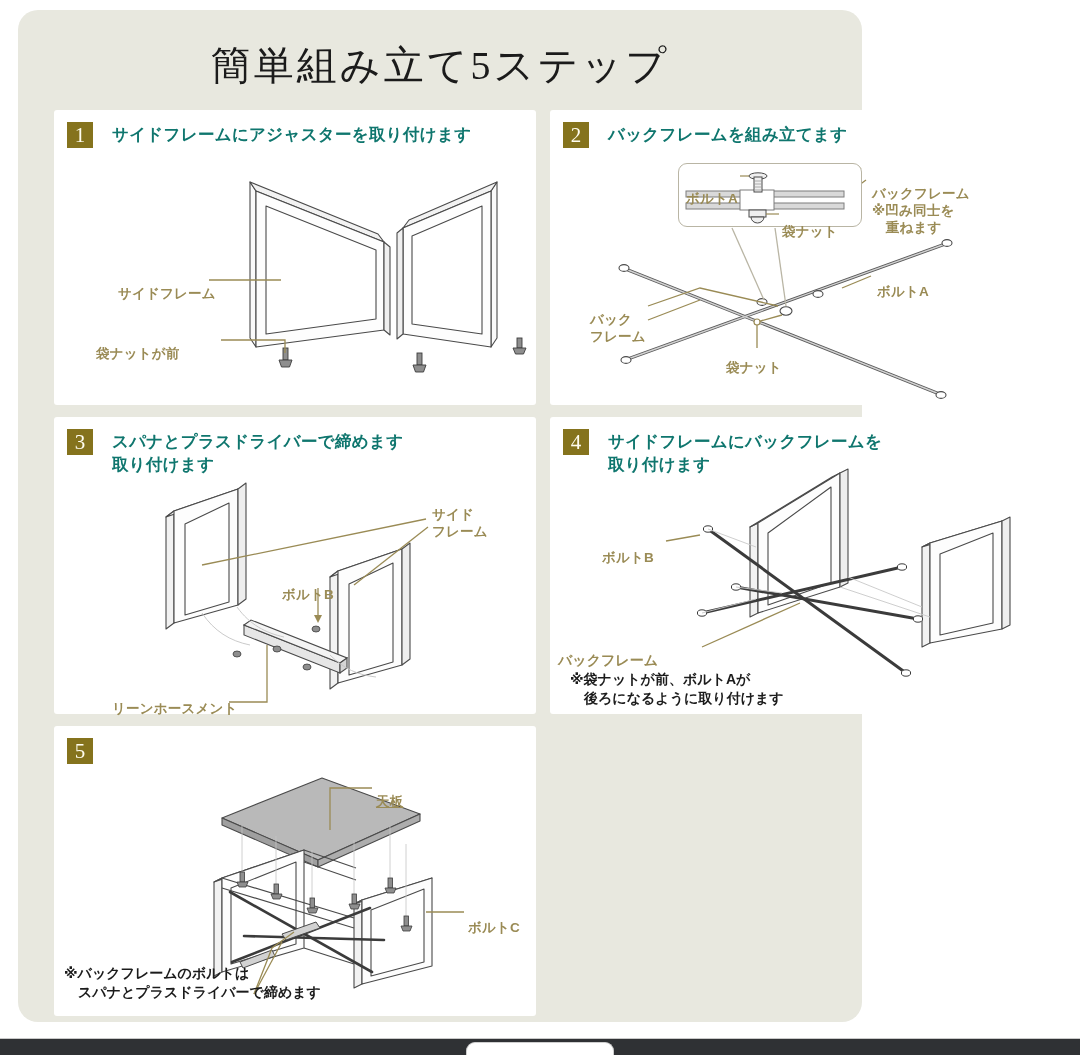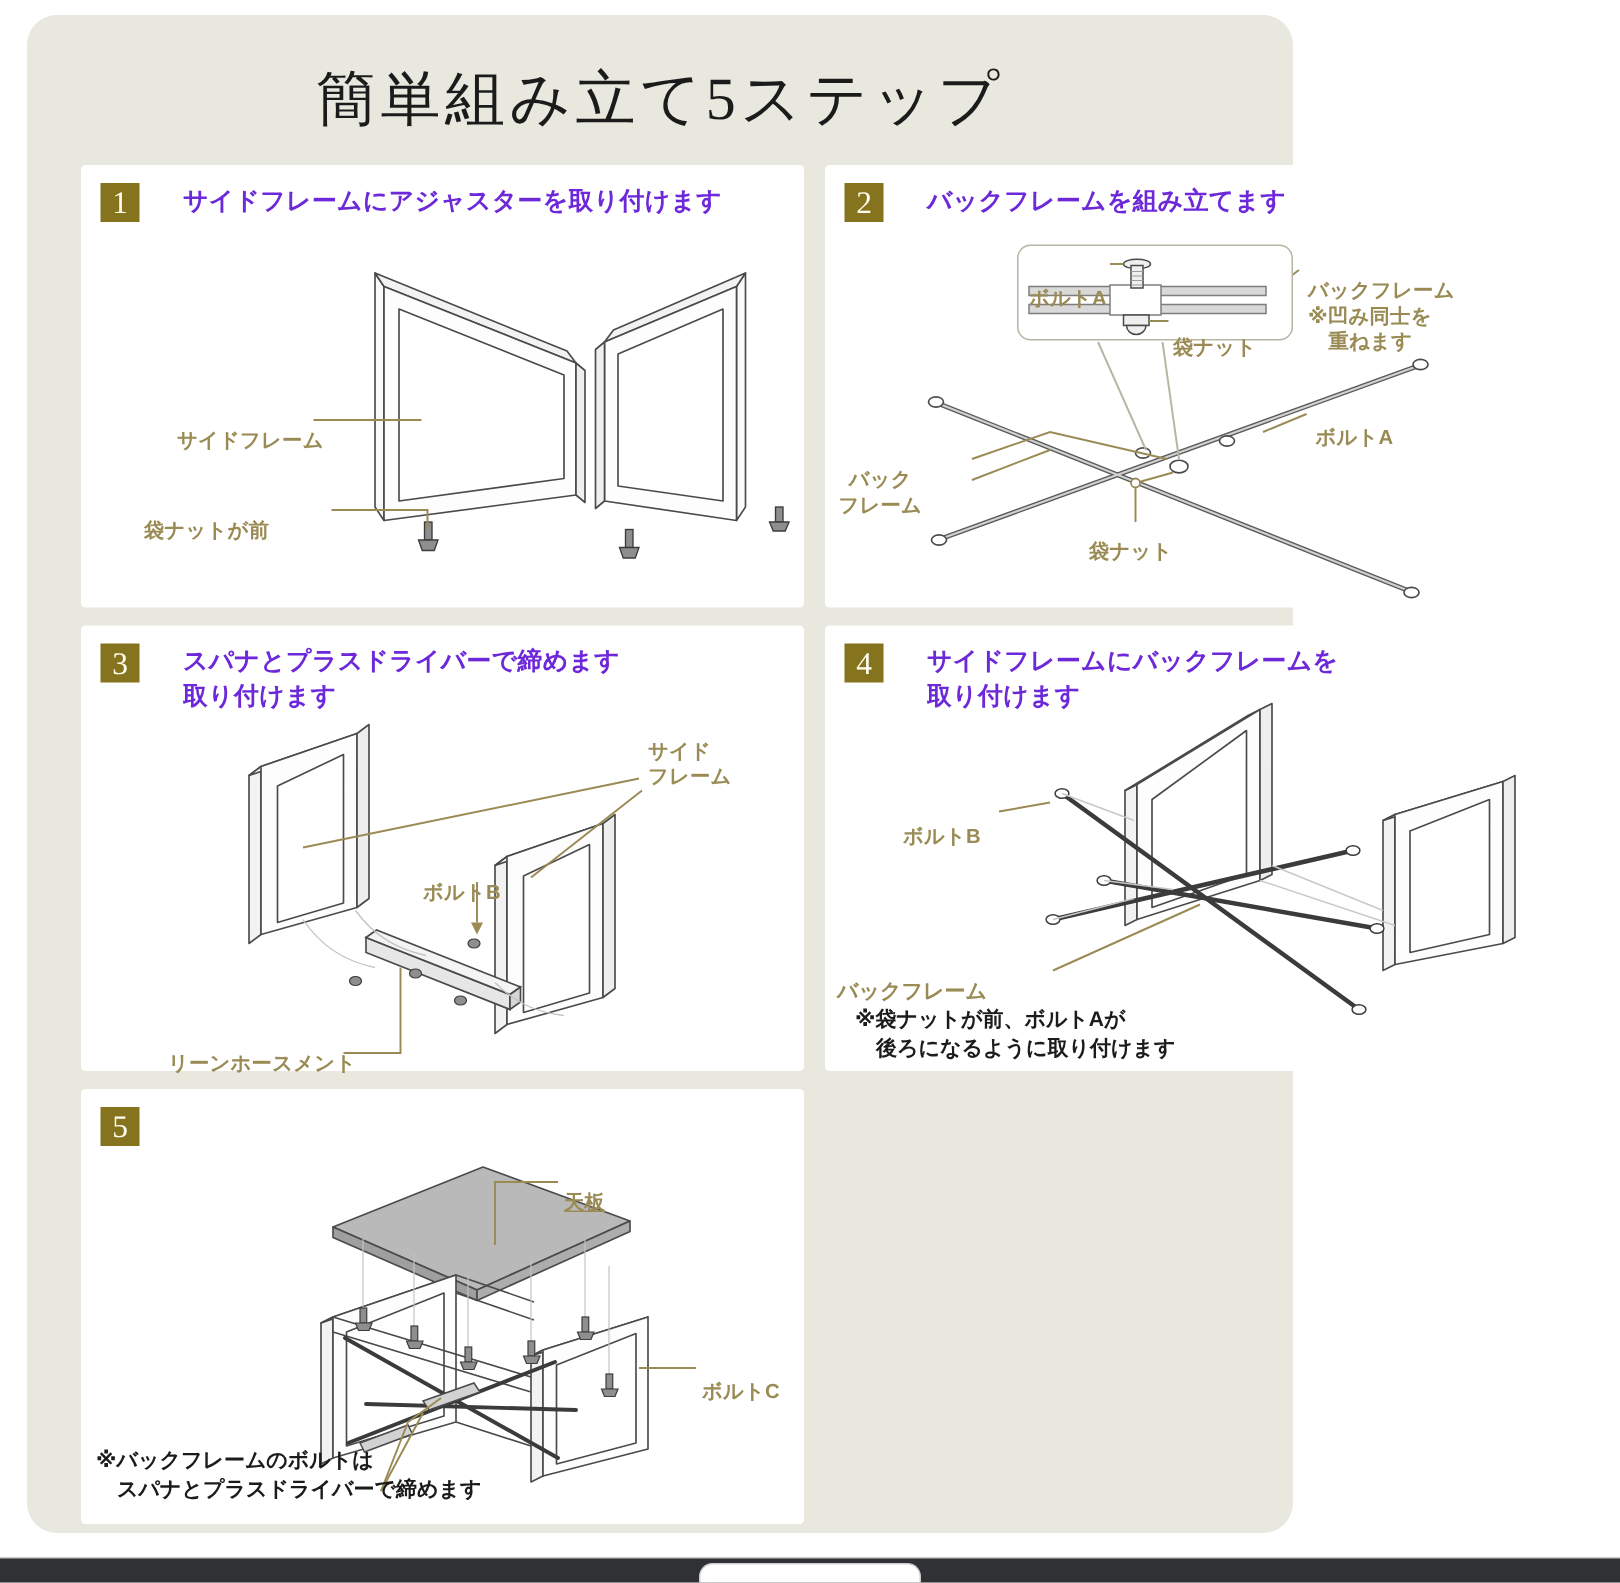--- a/index.html
+++ b/index.html
@@ -41,24 +41,24 @@
   .badge {
     width: 26px; height: 26px;
     background: #85731d;
     color: #fffdf0;
     font-family: "Liberation Serif", "DejaVu Serif", serif;
     font-size: 21px; line-height: 26px;
     text-align: center;
     flex: 0 0 auto;
   }
   .step-title {
-    margin-left: 29px;
+    margin-left: 19px;
     font-size: 16.5px;
     line-height: 23px;
-    color: #6d28d9;
+    color: #0f766e;
     font-weight: 600;
     letter-spacing: 0.3px;
     white-space: pre-line;
     padding-top: 1px;
   }
 
   .art { position: absolute; inset: 0; pointer-events: none; }
 
   .lbl {
     position: absolute;
@@ -218,21 +218,21 @@
         <path d="M62 13 L71 13"></path>
         <path d="M88 51 L101 51"></path>
       </g>
     </svg>
     <div class="lbl" style="left:136px; top:65px;">ボルトA</div>
     <div class="lbl" style="left:232px; top:98px;">袋ナット</div>
 
     <div class="lbl" style="left:322px; top:60px;">バックフレーム
 ※凹み同士を
 　重ねます</div>
-    <div class="lbl" style="left:9px; top:186px;text-align:center;">バック
+    <div class="lbl" style="left:40px; top:186px;">バック
 フレーム</div>
     <div class="lbl" style="left:327px; top:158px;">ボルトA</div>
     <div class="lbl" style="left:176px; top:234px;">袋ナット</div>
   </div>
 
   <div class="panel p3">
     <div class="step-head">
       <div class="badge">3</div>
       <div class="step-title">スパナとプラスドライバーで締めます
 取り付けます</div>
@@ -275,21 +275,21 @@
 
       <g stroke="#9a8b55" stroke-width="1.3" fill="none">
         <path d="M148 148 L372 102"></path>
         <path d="M300 168 L374 110"></path>
         <path d="M264 171 L264 198"></path>
         <path d="M175 285 L213 285 L213 228"></path>
       </g>
       <path d="M260 198 l4 8 l4 -8 Z" fill="#9a8b55"></path>
     </svg>
 
-    <div class="lbl" style="left:378px; top:60px;">サイド
+    <div class="lbl" style="left:378px; top:75px;font-family:Liberation Mono, monospace;">サイド
 フレーム</div>
     <div class="lbl" style="left:228px; top:154px;">ボルトB</div>
     <div class="lbl" style="left:58px; top:268px;">リーンホースメント</div>
   </div>
 
   <div class="panel p4">
     <div class="step-head">
       <div class="badge">4</div>
       <div class="step-title">サイドフレームにバックフレームを
 取り付けます</div>

